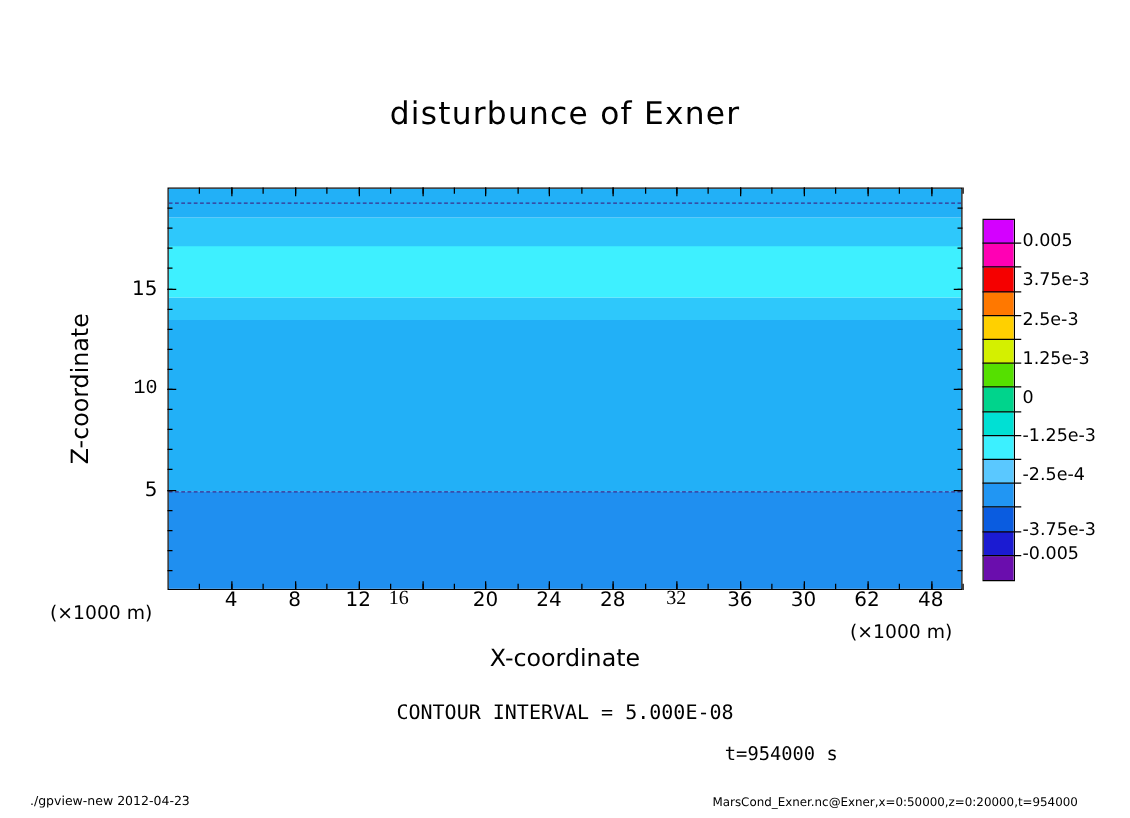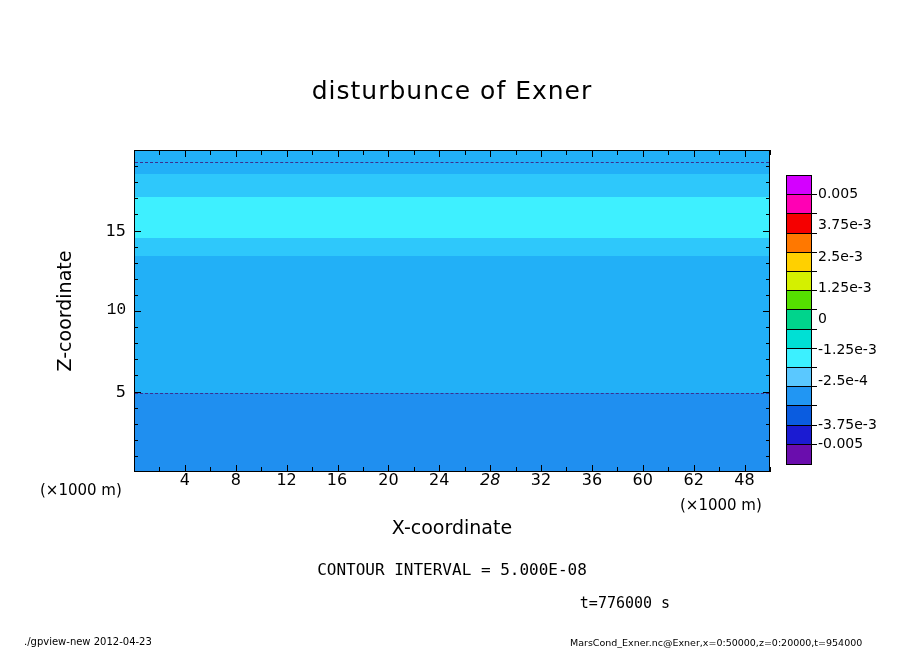--- a/index.html
+++ b/index.html
@@ -266,43 +266,43 @@
     <div class="tick-right" style="top: 198.3px; width: 4px; left: 766px;"></div>
     <div class="tick-left" style="top: 182.2px; width: 4px;"></div>
     <div class="tick-right" style="top: 182.2px; width: 4px; left: 766px;"></div>
     <div class="tick-left" style="top: 166.1px; width: 4px;"></div>
     <div class="tick-right" style="top: 166.1px; width: 4px; left: 766px;"></div>
   </div>
 <div id="xlabels-layer">
     <div class="xlab" style="left: 164.88px;">4</div>
     <div class="xlab" style="left: 215.76px;">8</div>
     <div class="xlab" style="left: 266.64px;">12</div>
-    <div class="xlab" style="left: 317px;">16</div>
+    <div class="xlab" style="left: 299px; font-family: Liberation Serif, serif;">16</div>
     <div class="xlab" style="left: 368.4px;">20</div>
     <div class="xlab" style="left: 419.28px;">24</div>
-    <div class="xlab" style="left: 470.16px; font-style: italic;">28</div>
-    <div class="xlab" style="left: 521.04px;">32</div>
+    <div class="xlab" style="left: 470.16px;">28</div>
+    <div class="xlab" style="left: 521.04px; font-family: Liberation Serif, serif;">32</div>
     <div class="xlab" style="left: 571.92px;">36</div>
-    <div class="xlab" style="left: 622.8px;">60</div>
+    <div class="xlab" style="left: 622.8px;">30</div>
     <div class="xlab" style="left: 673.68px;">62</div>
     <div class="xlab" style="left: 724.56px;">48</div>
   </div>
 <div id="ylabels-layer">
     <div class="ylab" style="top: 381.5px;">5</div>
     <div class="ylab" style="top: 301px; font-family: Liberation Mono, monospace;">10</div>
     <div class="ylab" style="top: 220.5px;">15</div>
   </div>
 
 <div class="abs" id="ylabel-title">Z-coordinate</div>
 <div class="abs" id="xlabel-title">X-coordinate</div>
 <div class="abs" id="x-unit-left">(×1000 m)</div>
 <div class="abs" id="x-unit-right">(×1000 m)</div>
 
 <div class="abs" id="contour-note">CONTOUR INTERVAL = 5.000E-08</div>
-<div class="abs" id="time-note">t=776000 s</div>
+<div class="abs" id="time-note">t=954000 s</div>
 
 <div class="abs" id="footer-left">./gpview-new   2012-04-23</div>
 <div class="abs" id="footer-right">MarsCond_Exner.nc@Exner,x=0:50000,z=0:20000,t=954000</div>
 
 <div class="abs" id="colorbar">
     <div class="cb-cell" style="height: 19.2px; background: rgb(212, 0, 255);"></div>
     <div class="cb-cell" style="height: 19.2px; background: rgb(255, 0, 180);"></div>
     <div class="cb-cell" style="height: 19.2px; background: rgb(245, 0, 0);"></div>
     <div class="cb-cell" style="height: 19.2px; background: rgb(255, 120, 0);"></div>
     <div class="cb-cell" style="height: 19.2px; background: rgb(255, 208, 0);"></div>

